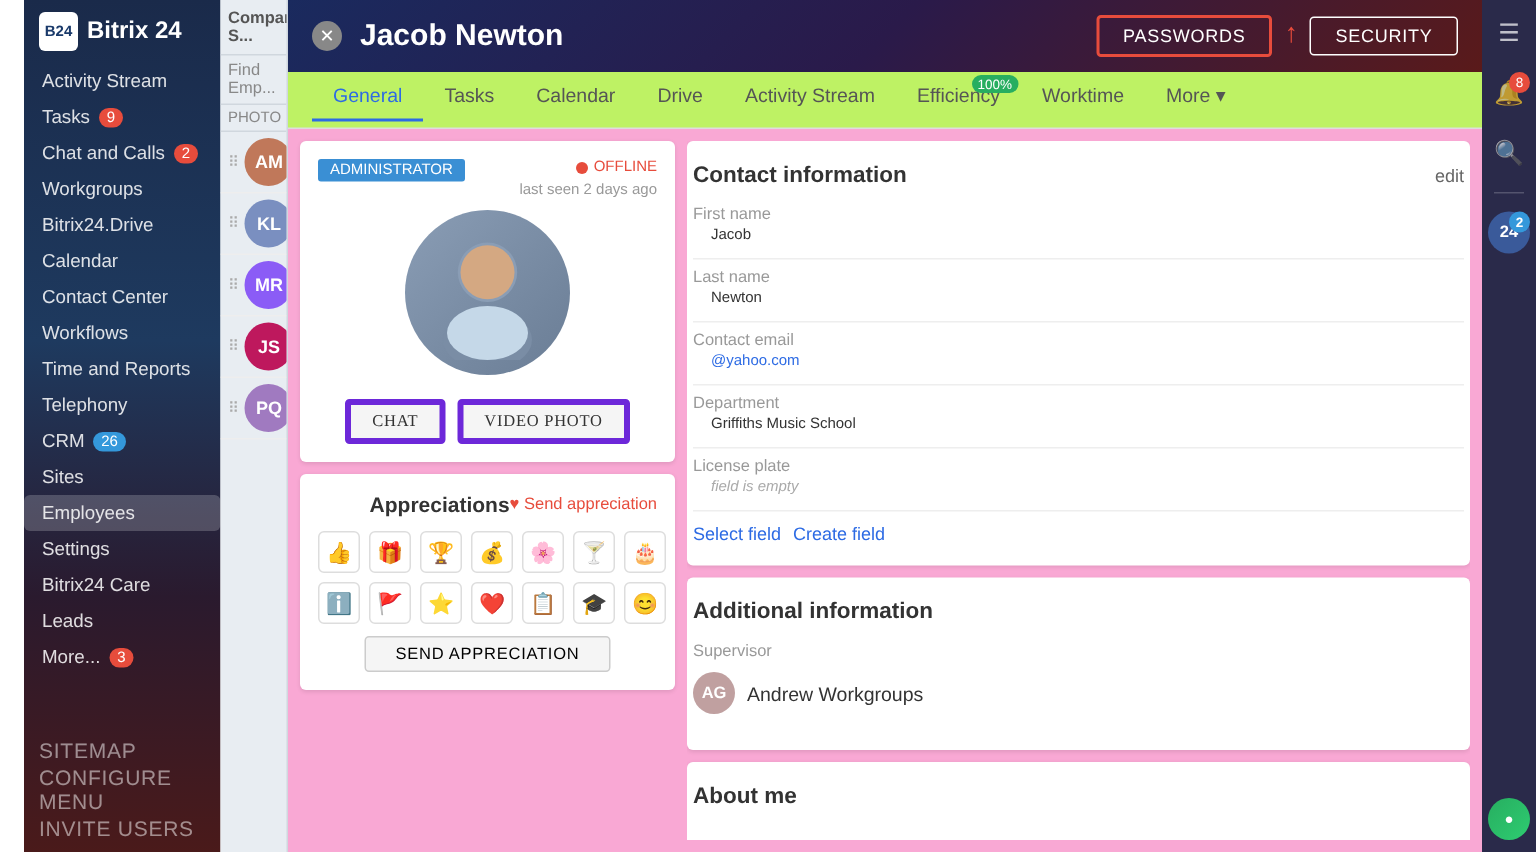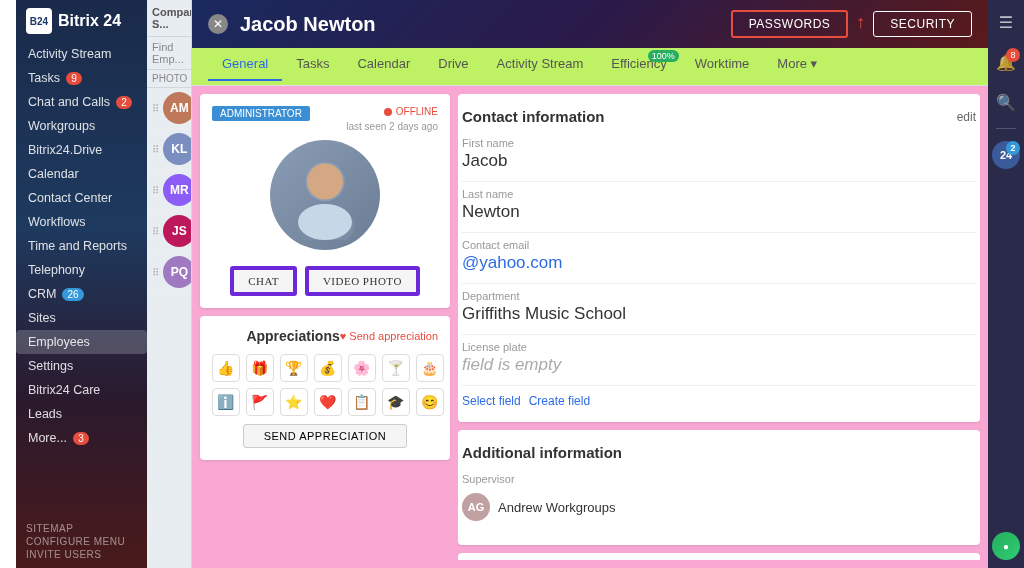--- a/index.html
+++ b/index.html
@@ -34,21 +34,21 @@
       display: flex; align-items: center; gap: 6px;
       border-radius: 0;
       position: relative;
     }
     .sidebar-item.active { background: rgba(255,255,255,0.2); border-radius: 4px; }
     .sidebar-item .badge {
       background: #e74c3c; color: #fff; font-size: 10px;
       border-radius: 8px; padding: 1px 5px; min-width: 16px; text-align: center;
     }
     .sidebar-item .badge-blue { background: #3498db; }
-    .sidebar-bottom { padding: 6px 10px; font-size: 10px; color: rgba(255,255,255,0.5); }
+    .sidebar-bottom { padding: 6px 10px; font-size: 14px; color: rgba(255,255,255,0.5); }
     .sidebar-bottom div { margin: 2px 0; cursor: pointer; text-transform: uppercase; letter-spacing: 0.5px; }
     .emp-avatar {
       width: 32px; height: 32px; border-radius: 50%; background: #ccc;
       overflow: hidden; display: flex; align-items: center; justify-content: center;
       font-size: 12px; color: #fff; font-weight: bold; flex-shrink: 0;
     }
 
     
     .main-content {
       flex: 1;
@@ -251,21 +251,21 @@
       box-shadow: 0 1px 3px rgba(0,0,0,0.1);
     }
     .info-card-header {
       display: flex; justify-content: space-between; align-items: center;
       margin-bottom: 12px;
     }
     .info-card-title { font-size: 15px; font-weight: 600; color: #333; }
     .edit-link { font-size: 12px; color: #666; cursor: pointer; }
     .field-group { margin-bottom: 10px; }
     .field-label { font-size: 11px; color: #999; margin-bottom: 2px; }
-    .field-value { font-size: 17px; color: #333; }
+    .field-value { font-size: 10px; color: #333; margin-left: 12px; }
     .field-value.email { color: #2d6be4; }
     .field-value.empty { color: #aaa; font-style: italic; }
     .field-divider { height: 1px; background: #eee; margin: 6px 0; }
     .field-actions { display: flex; gap: 8px; margin-top: 8px; }
     .field-action-link { font-size: 12px; color: #2d6be4; cursor: pointer; }
 
     .supervisor-row {
       display: flex; align-items: center; gap: 8px; margin-top: 8px;
     }
     .supervisor-avatar {

